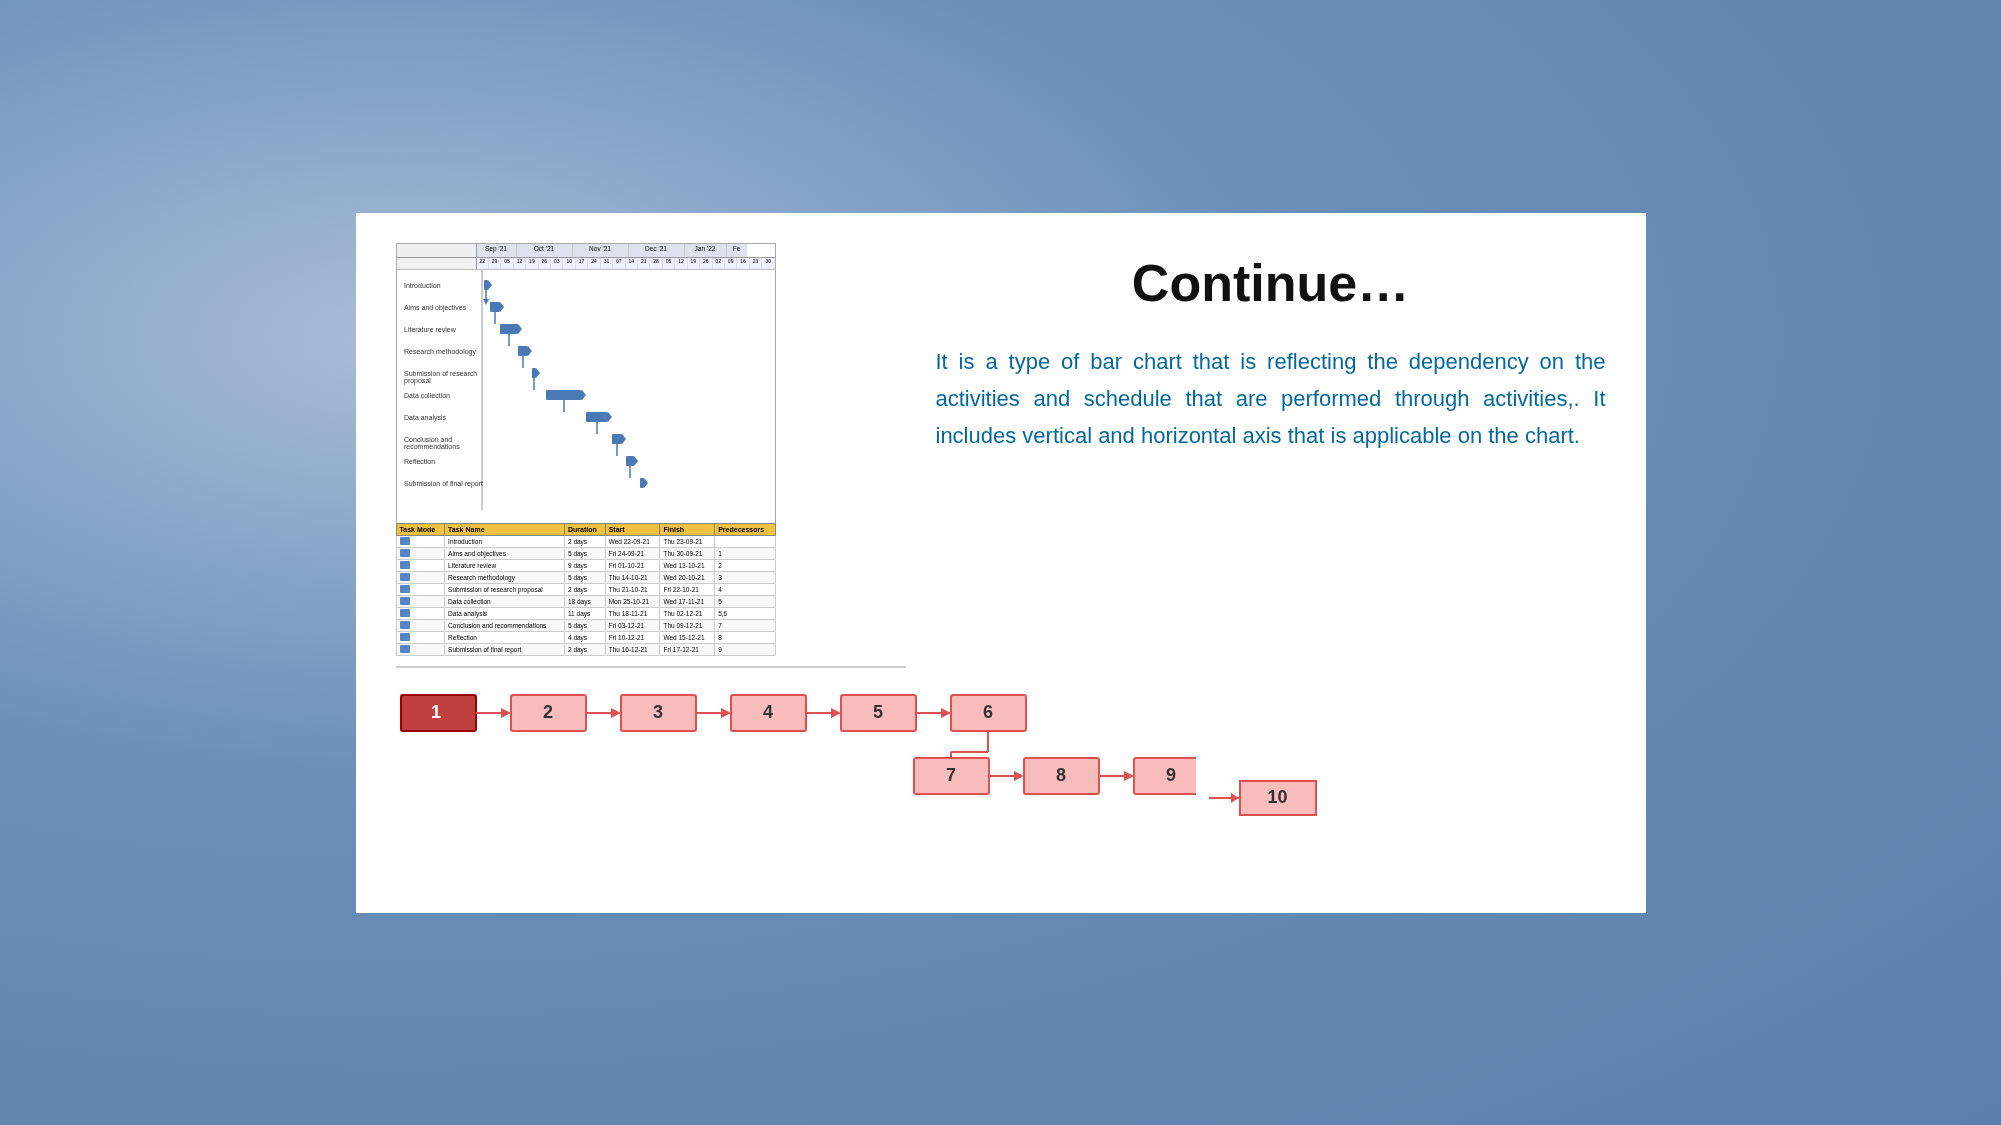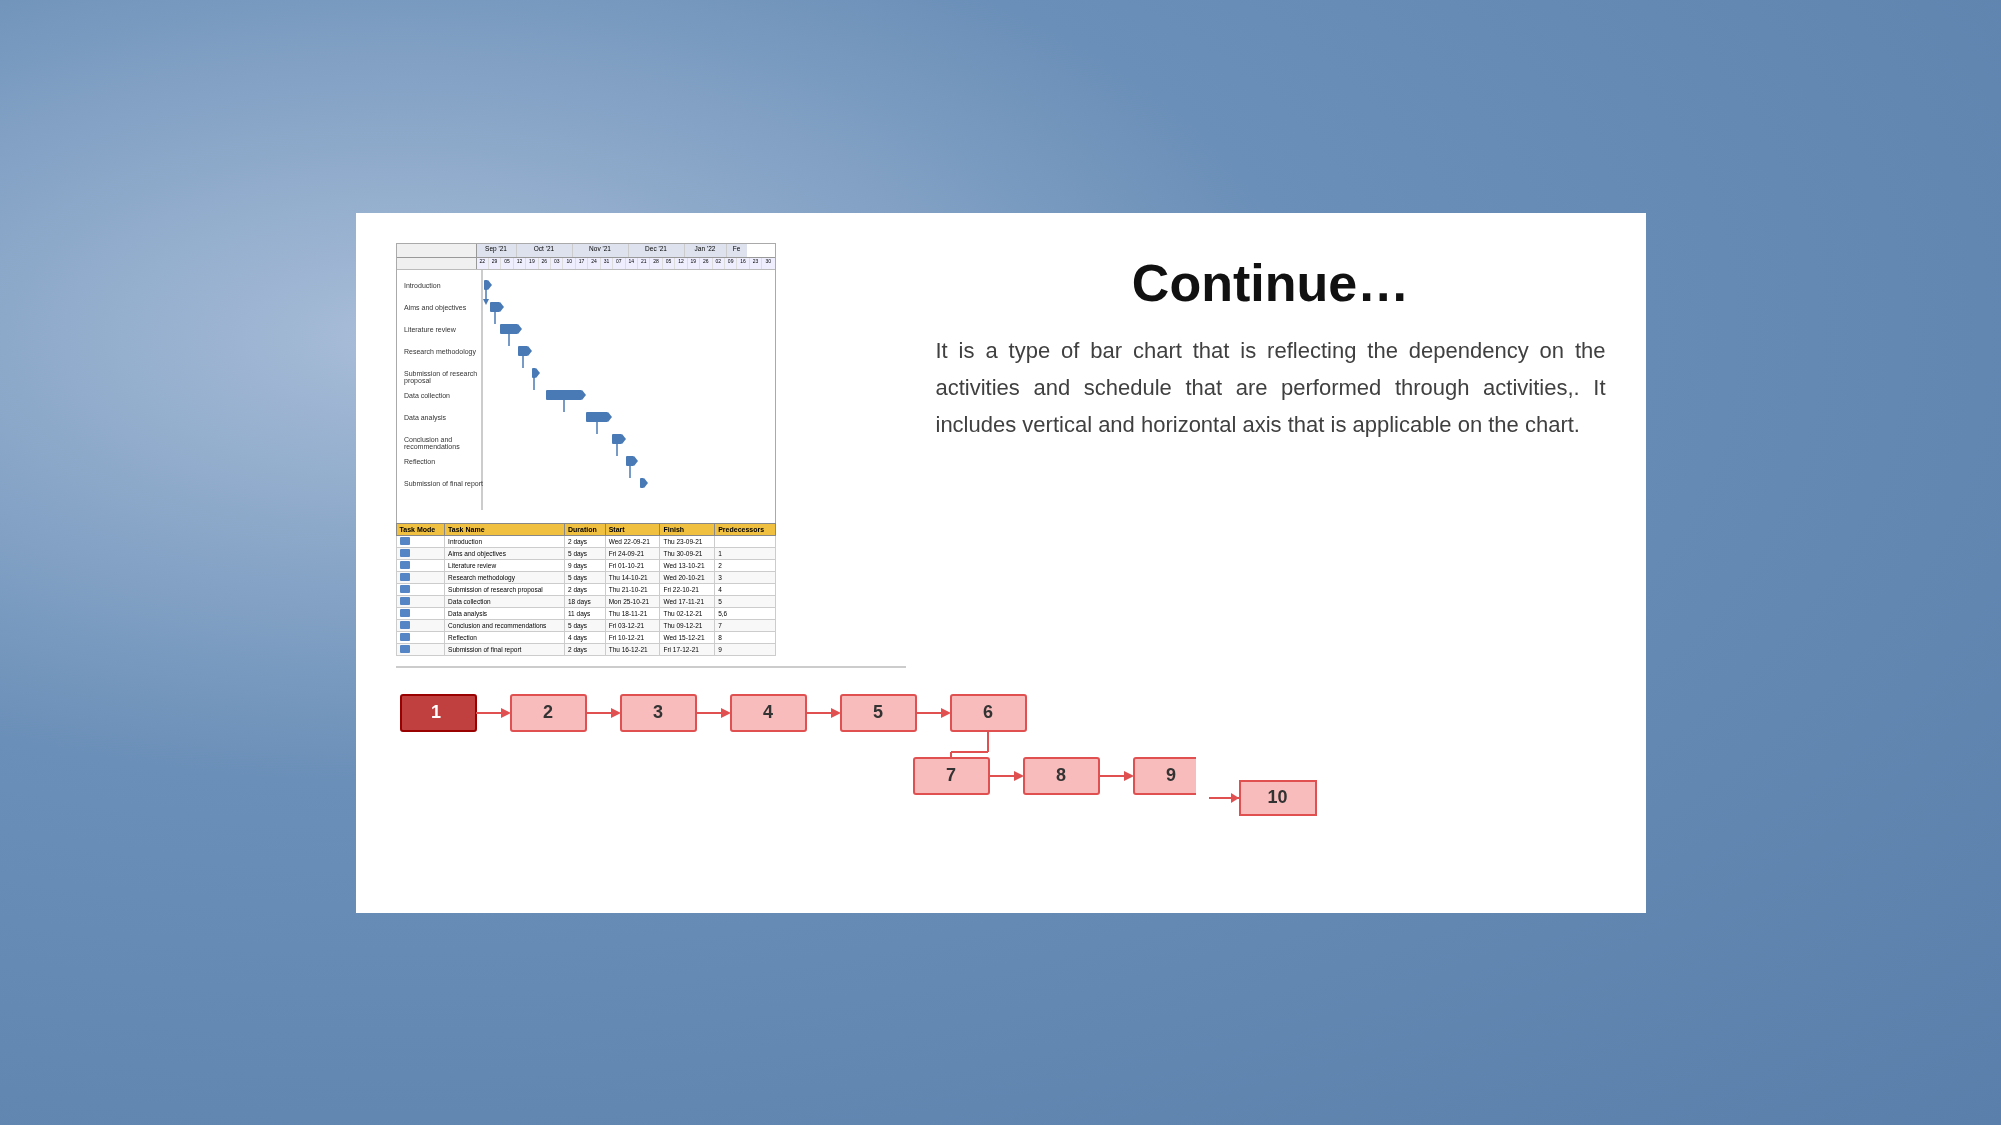--- a/index.html
+++ b/index.html
@@ -35,27 +35,27 @@
       flex: 1;
       display: flex;
       flex-direction: column;
       align-items: flex-start;
       padding-top: 10px;
     }
     .title {
       font-size: 52px;
       font-weight: bold;
       color: #111;
-      margin-bottom: 19px;
+      margin-bottom: 30px;
       text-align: center;
       width: 100%;
     }
     .description {
       font-size: 22px;
-      color: #404040;
+      color: #0369a1;
       line-height: 1.7;
       text-align: justify;
     }
 
     
     .gantt-arrows {
       width: 380px;
       height: 280px;
       position: relative;
       background: #fff;

